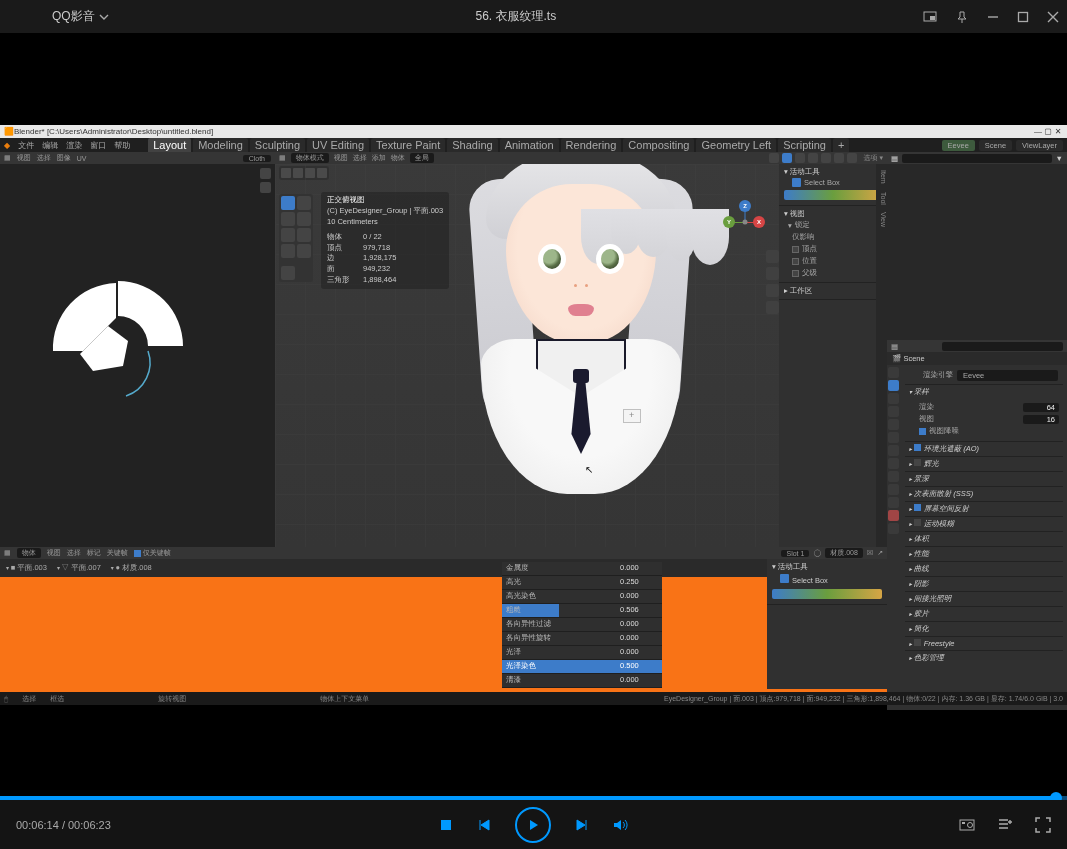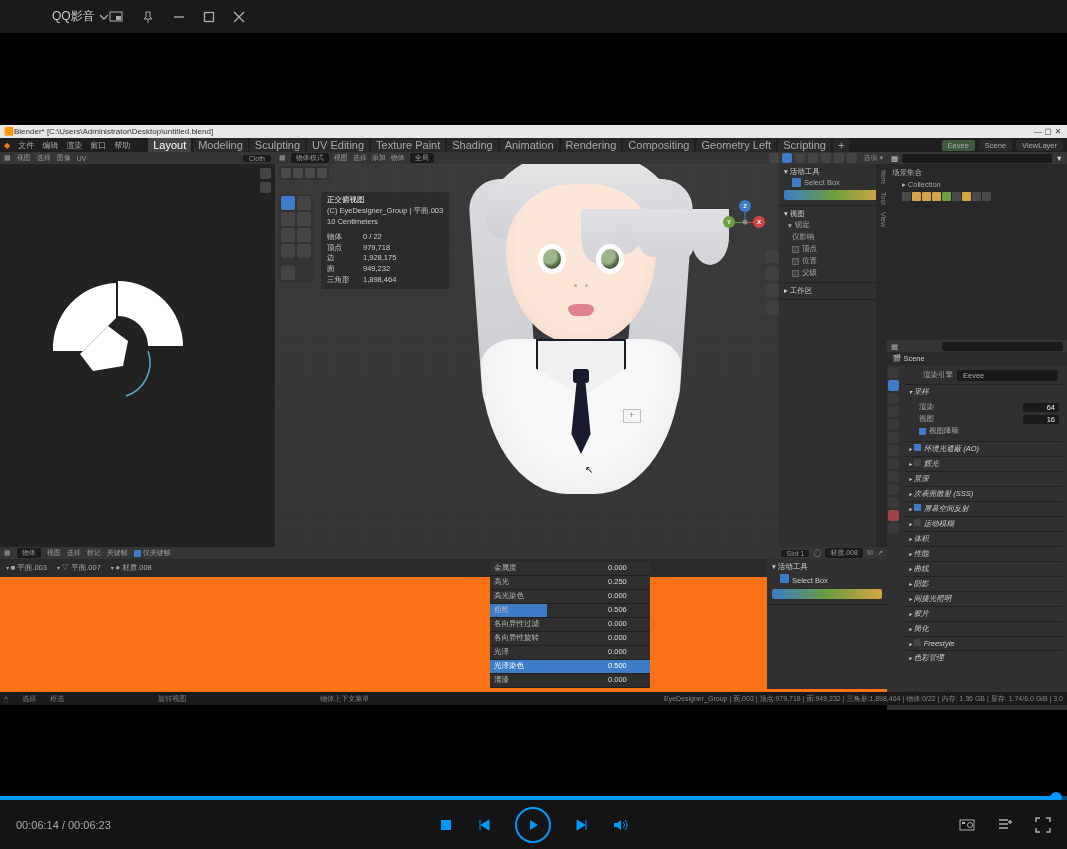--- a/index.html
+++ b/index.html
@@ -143,21 +143,21 @@
 .tl-header .dd { background:#1a1a1a; padding:0 5px; border-radius:2px;}
 .tl-header .item { cursor:pointer;}
 .tl-header .chk { display:flex; align-items:center; gap:2px;}
 .tl-header .cb { width:7px; height:7px; background:#3d7cc9;}
 .tl-header .right { margin-left:auto; display:flex; gap:4px; align-items:center;}
 .tl-header .right .slot { background:#1a1a1a; padding:0 5px; border-radius:2px;}
 .tl-hierarchy { height:18px; background:#2a2a2a; display:flex; align-items:center; font-size:7.5px; gap:10px; padding:0 6px; color:#aaa;}
 .tl-hierarchy .node { cursor:pointer;}
 .tl-hierarchy .node::before{content:'▾ '; font-size:6px;}
 
-.mat-props { position:absolute; left:490px; top:15px; width:160px; font-size:7.5px;}
+.mat-props { position:absolute; left:502px; top:15px; width:160px; font-size:7.5px;}
 .mat-props .mrow { display:flex; height:14px; margin-bottom:0; background:#2f2f2f; border-bottom:1px solid #1f1f1f;}
 .mat-props .mrow .lbl { flex:1; padding:1px 4px; color:#bbb;}
 .mat-props .mrow .val { width:46px; text-align:left; padding:1px 4px; color:#ddd; }
 .mat-props .mrow.active { background:#3d7cc9; color:#fff;}
 .mat-props .mrow.active .lbl, .mat-props .mrow.active .val { color:#fff;}
 .mat-props .mrow.partial .lbl { background:linear-gradient(90deg,#3d7cc9 50%, #2f2f2f 50%);}
 
 .n-panel-lower { position:absolute; right:0; top:12px; width:120px; height:130px; background:#303030; font-size:7.5px;}
 .n-panel-lower .section{padding:3px 5px; border-bottom:1px solid #222;}
 .n-panel-lower .colorbar { height:10px; background:linear-gradient(90deg,#3d7cc9,#6a9e3e,#d6a545); margin:2px 0; border-radius:2px;}
@@ -183,20 +183,21 @@
 </head>
 <body>
 
 <div class="titlebar">
   <div class="app">
     <span>QQ影音</span>
     <svg width="10" height="10" viewBox="0 0 10 10">
         <path d="M1 3 L5 7 L9 3" stroke="#aaa" fill="none" stroke-width="1.4"></path>
       </svg>
   </div>
+  <div class="title">56. 衣服纹理.ts</div>
   <div class="win-ctrl">
     <span>
         <svg width="14" height="14" viewBox="0 0 14 14">
           <rect x="1" y="2" width="12" height="9" stroke="#aaa" fill="none"></rect>
           <rect x="7" y="6" width="5" height="4" fill="#aaa"></rect>
         </svg>
       </span>
     <span>
         <svg width="14" height="14" viewBox="0 0 14 14">
           <path d="M5 2 L9 2 L9 7 L11 9 L3 9 L5 7 Z M7 9 L7 13" stroke="#aaa" fill="none"></path>
@@ -433,35 +434,20 @@
             </div>
       </div>
     </div>
 
     <div class="outliner">
       <div class="hdr">
             <span>▦</span>
             <span class="search"></span>
             <span>▼</span>
           </div>
-      <div class="body">
-        <div class="row">场景集合</div>
-        <div class="row" style="padding-left:10px;">▸ <span>Collection</span></div>
-        <div class="icons" style="padding-left:10px;">
-          <span class="i"></span>
-              <span class="i o"></span>
-          <span class="i o"></span>
-              <span class="i o"></span>
-          <span class="i g"></span>
-              <span class="i"></span>
-          <span class="i o"></span>
-              <span class="i"></span>
-          <span class="i"></span>
-        </div>
-      </div>
     </div>
 
     <div class="props">
       <div class="hdr">
             <span>▦</span>
             <span class="search"></span>
           </div>
       <div class="crumb">🎬 <span>Scene</span></div>
       <div class="icons-col">
         <span class="ic"></span>

